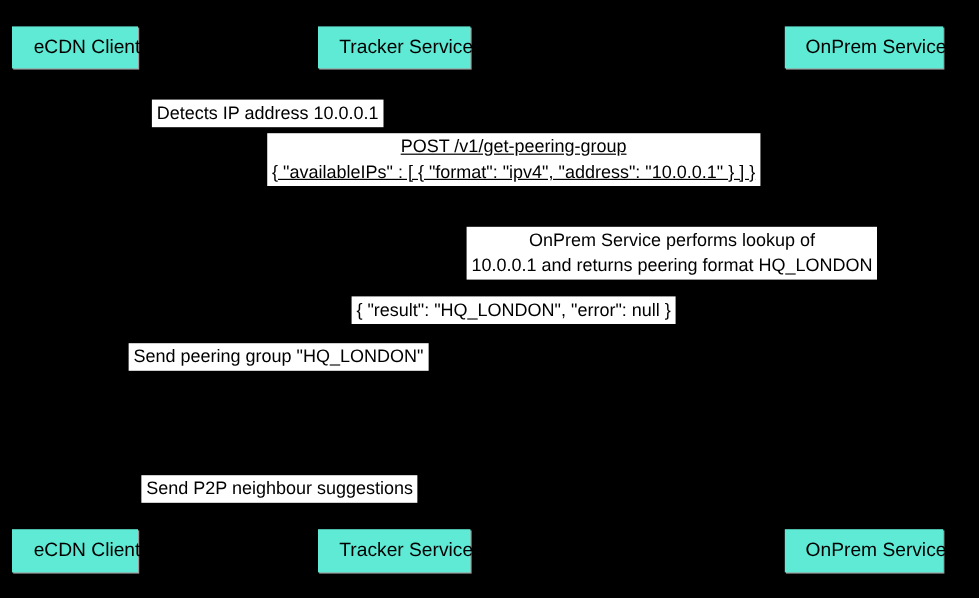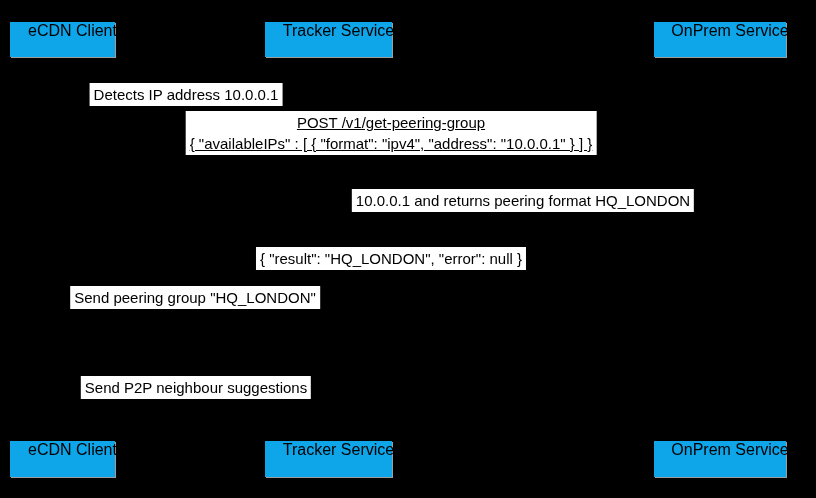--- a/index.html
+++ b/index.html
@@ -11,56 +11,57 @@
     overflow: hidden;
   }
   .diagram {
     position: absolute; left: 0; top: 0;
     width: 816px; height: 498px;
     background: #000000;
   }
   .actor {
     position: absolute;
     height: 35px;
-    background: #0ea5e9;
+    background: #5eead4;
     color: #000000;
     font-size: 16px;
-    display: flex; justify-content: center;
+    display: flex; align-items: center; justify-content: center;
     box-sizing: border-box;
     box-shadow: 1px 1px 0 #9e9e9e;
     white-space: nowrap;
     padding-left: 20px;
   }
   .msg {
     position: absolute;
     transform: translateX(-50%);
     background: #ffffff;
     color: #000000;
     font-size: 15px;
     line-height: 21px;
     padding: 1px 4px;
     text-align: center;
     white-space: nowrap;
+    margin-left: 37px;
   }
   
   #actor-ecdn-top    { left: 10px;  top: 22px; width: 105px; }
   #actor-tracker-top { left: 265px; top: 22px; width: 127px; }
   #actor-onprem-top  { left: 654px; top: 22px; width: 132px; }
   
   #actor-ecdn-bottom    { left: 10px;  top: 441px; width: 105px; height: 36px; }
   #actor-tracker-bottom { left: 265px; top: 441px; width: 127px; height: 36px; }
   #actor-onprem-bottom  { left: 654px; top: 441px; width: 132px; height: 36px; }
   
   #msg-detect-ip     { left: 186px; top: 83px;  }
   #msg-post          { left: 391px; top: 111px; text-decoration: underline; }
   #msg-onprem-note   { left: 523px; top: 189px; }
   #msg-result        { left: 391px; top: 247px; }
   #msg-send-peering  { left: 195px; top: 286px; }
   #msg-tracker-note  { left: 512px; top: 337px; }
-  #msg-send-p2p      { left: 196px; top: 376px; }
+  #msg-send-p2p      { left: 196px; top: 396px; }
 </style>
 </head>
 <body>
 
 <div class="diagram">
 
   <div class="actor" id="actor-ecdn-top">
     <span>eCDN Client</span>
   </div>
   <div class="actor" id="actor-tracker-top">
@@ -73,20 +74,21 @@
   <div class="msg" id="msg-detect-ip">
     <div>Detects IP address 10.0.0.1</div>
   </div>
 
   <div class="msg" id="msg-post">
     <div>POST /v1/get-peering-group</div>
     <div>{ "availableIPs" : [ { "format": "ipv4", "address": "10.0.0.1" } ] }</div>
   </div>
 
   <div class="msg" id="msg-onprem-note">
+    <div>OnPrem Service performs lookup of</div>
     <div>10.0.0.1 and returns peering format HQ_LONDON</div>
   </div>
 
   <div class="msg" id="msg-result">
     <div>{ "result": "HQ_LONDON", "error": null }</div>
   </div>
 
   <div class="msg" id="msg-send-peering">
     <div>Send peering group "HQ_LONDON"</div>
   </div>

